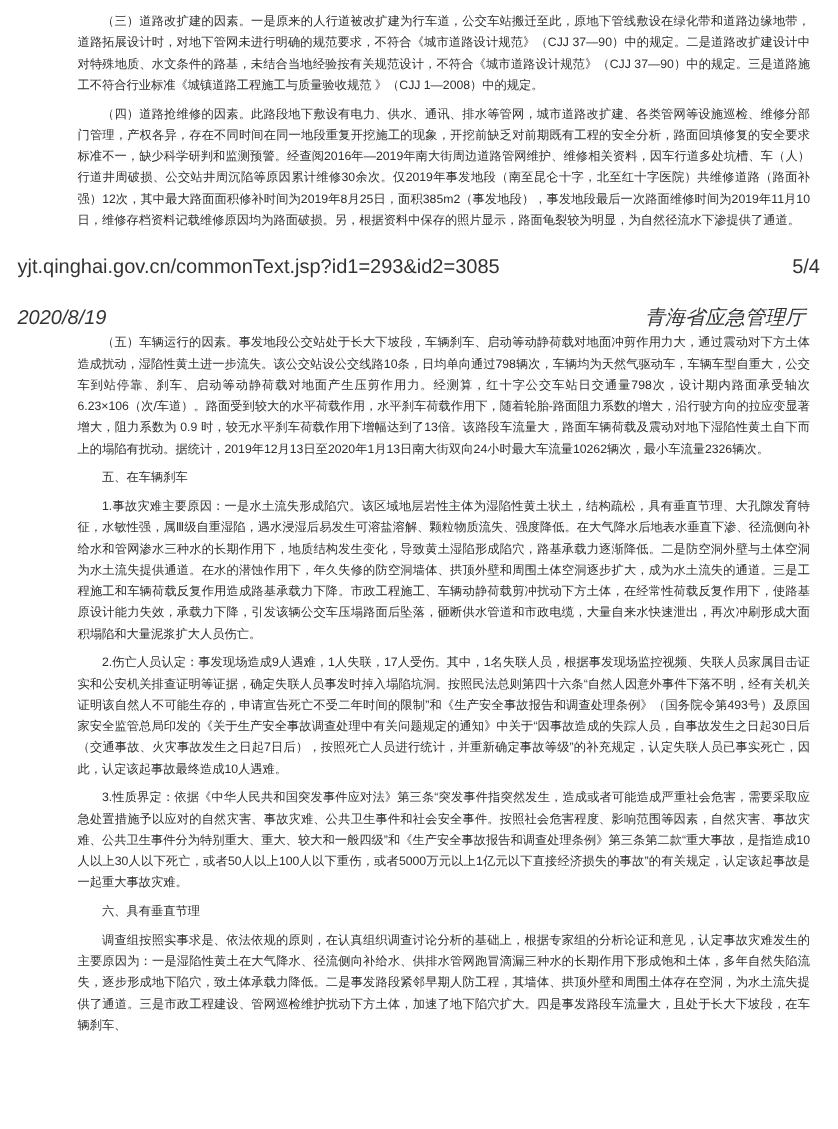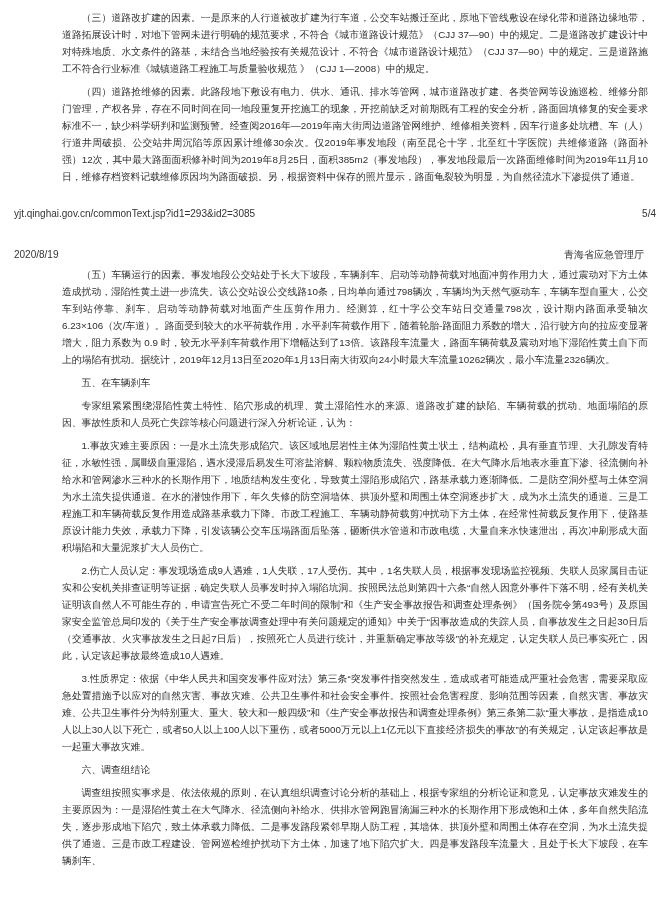--- a/index.html
+++ b/index.html
@@ -19,29 +19,29 @@
     text-align: justify;
   }
   .content p, .content .heading {
     margin: 0 0 6px 0;
     text-indent: 2em;
   }
   .content-1 { padding-top: 9px; }
   .content-2 { padding-top: 3px; }
   .pagebar {
     margin: 0 14px;
-    font-size: 10px;
+    font-size: 16px;
     line-height: 17px;
     color: #333333;
     display: flex;
     justify-content: space-between;
     position: relative;
   }
   .footer-bar { margin-top: 20px; }
-  .header-bar { margin-top: 24px; }
+  .header-bar { margin-top: 24px; font-style: italic; }
   .header-bar .center-title {
     position: absolute;
     left: 0; right: 12px;
     text-align: right;
   }
 </style>
 </head>
 <body>
 
 <div class="sheet">
@@ -57,21 +57,20 @@
   </div>
 
   <div class="pagebar header-bar">
     <span>2020/8/19</span>
     <span class="center-title">青海省应急管理厅</span>
   </div>
 
   <div class="content content-2">
     <p>（五）车辆运行的因素。事发地段公交站处于长大下坡段，车辆刹车、启动等动静荷载对地面冲剪作用力大，通过震动对下方土体造成扰动，湿陷性黄土进一步流失。该公交站设公交线路10条，日均单向通过798辆次，车辆均为天然气驱动车，车辆车型自重大，公交车到站停靠、刹车、启动等动静荷载对地面产生压剪作用力。经测算，红十字公交车站日交通量798次，设计期内路面承受轴次6.23×106（次/车道）。路面受到较大的水平荷载作用，水平刹车荷载作用下，随着轮胎-路面阻力系数的增大，沿行驶方向的拉应变显著增大，阻力系数为 0.9 时，较无水平刹车荷载作用下增幅达到了13倍。该路段车流量大，路面车辆荷载及震动对地下湿陷性黄土自下而上的塌陷有扰动。据统计，2019年12月13日至2020年1月13日南大街双向24小时最大车流量10262辆次，最小车流量2326辆次。</p>
     <div class="heading">五、在车辆刹车</div>
-    <p>专家组紧紧围绕湿陷性黄土特性、陷穴形成的机理、黄土湿陷性水的来源、道路改扩建的缺陷、车辆荷载的扰动、地面塌陷的原因、事故性质和人员死亡失踪等核心问题进行深入分析论证，认为：</p>
     <p>1.事故灾难主要原因：一是水土流失形成陷穴。该区域地层岩性主体为湿陷性黄土状土，结构疏松，具有垂直节理、大孔隙发育特征，水敏性强，属Ⅲ级自重湿陷，遇水浸湿后易发生可溶盐溶解、颗粒物质流失、强度降低。在大气降水后地表水垂直下渗、径流侧向补给水和管网渗水三种水的长期作用下，地质结构发生变化，导致黄土湿陷形成陷穴，路基承载力逐渐降低。二是防空洞外壁与土体空洞为水土流失提供通道。在水的潜蚀作用下，年久失修的防空洞墙体、拱顶外壁和周围土体空洞逐步扩大，成为水土流失的通道。三是工程施工和车辆荷载反复作用造成路基承载力下降。市政工程施工、车辆动静荷载剪冲扰动下方土体，在经常性荷载反复作用下，使路基原设计能力失效，承载力下降，引发该辆公交车压塌路面后坠落，砸断供水管道和市政电缆，大量自来水快速泄出，再次冲刷形成大面积塌陷和大量泥浆扩大人员伤亡。</p>
     <p>2.伤亡人员认定：事发现场造成9人遇难，1人失联，17人受伤。其中，1名失联人员，根据事发现场监控视频、失联人员家属目击证实和公安机关排查证明等证据，确定失联人员事发时掉入塌陷坑洞。按照民法总则第四十六条“自然人因意外事件下落不明，经有关机关证明该自然人不可能生存的，申请宣告死亡不受二年时间的限制”和《生产安全事故报告和调查处理条例》（国务院令第493号）及原国家安全监管总局印发的《关于生产安全事故调查处理中有关问题规定的通知》中关于“因事故造成的失踪人员，自事故发生之日起30日后（交通事故、火灾事故发生之日起7日后），按照死亡人员进行统计，并重新确定事故等级”的补充规定，认定失联人员已事实死亡，因此，认定该起事故最终造成10人遇难。</p>
     <p>3.性质界定：依据《中华人民共和国突发事件应对法》第三条“突发事件指突然发生，造成或者可能造成严重社会危害，需要采取应急处置措施予以应对的自然灾害、事故灾难、公共卫生事件和社会安全事件。按照社会危害程度、影响范围等因素，自然灾害、事故灾难、公共卫生事件分为特别重大、重大、较大和一般四级”和《生产安全事故报告和调查处理条例》第三条第二款“重大事故，是指造成10人以上30人以下死亡，或者50人以上100人以下重伤，或者5000万元以上1亿元以下直接经济损失的事故”的有关规定，认定该起事故是一起重大事故灾难。</p>
-    <div class="heading">六、调查组结论</div>
+    <div class="heading">六、具有垂直节理</div>
     <p>调查组按照实事求是、依法依规的原则，在认真组织调查讨论分析的基础上，根据专家组的分析论证和意见，认定事故灾难发生的主要原因为：一是湿陷性黄土在大气降水、径流侧向补给水、供排水管网跑冒滴漏三种水的长期作用下形成饱和土体，多年自然失陷流失，逐步形成地下陷穴，致土体承载力降低。二是事发路段紧邻早期人防工程，其墙体、拱顶外壁和周围土体存在空洞，为水土流失提供了通道。三是市政工程建设、管网巡检维护扰动下方土体，加速了地下陷穴扩大。四是事发路段车流量大，且处于长大下坡段，在车辆刹车、</p>
   </div>
 
 </div>
 
 </body></html>

